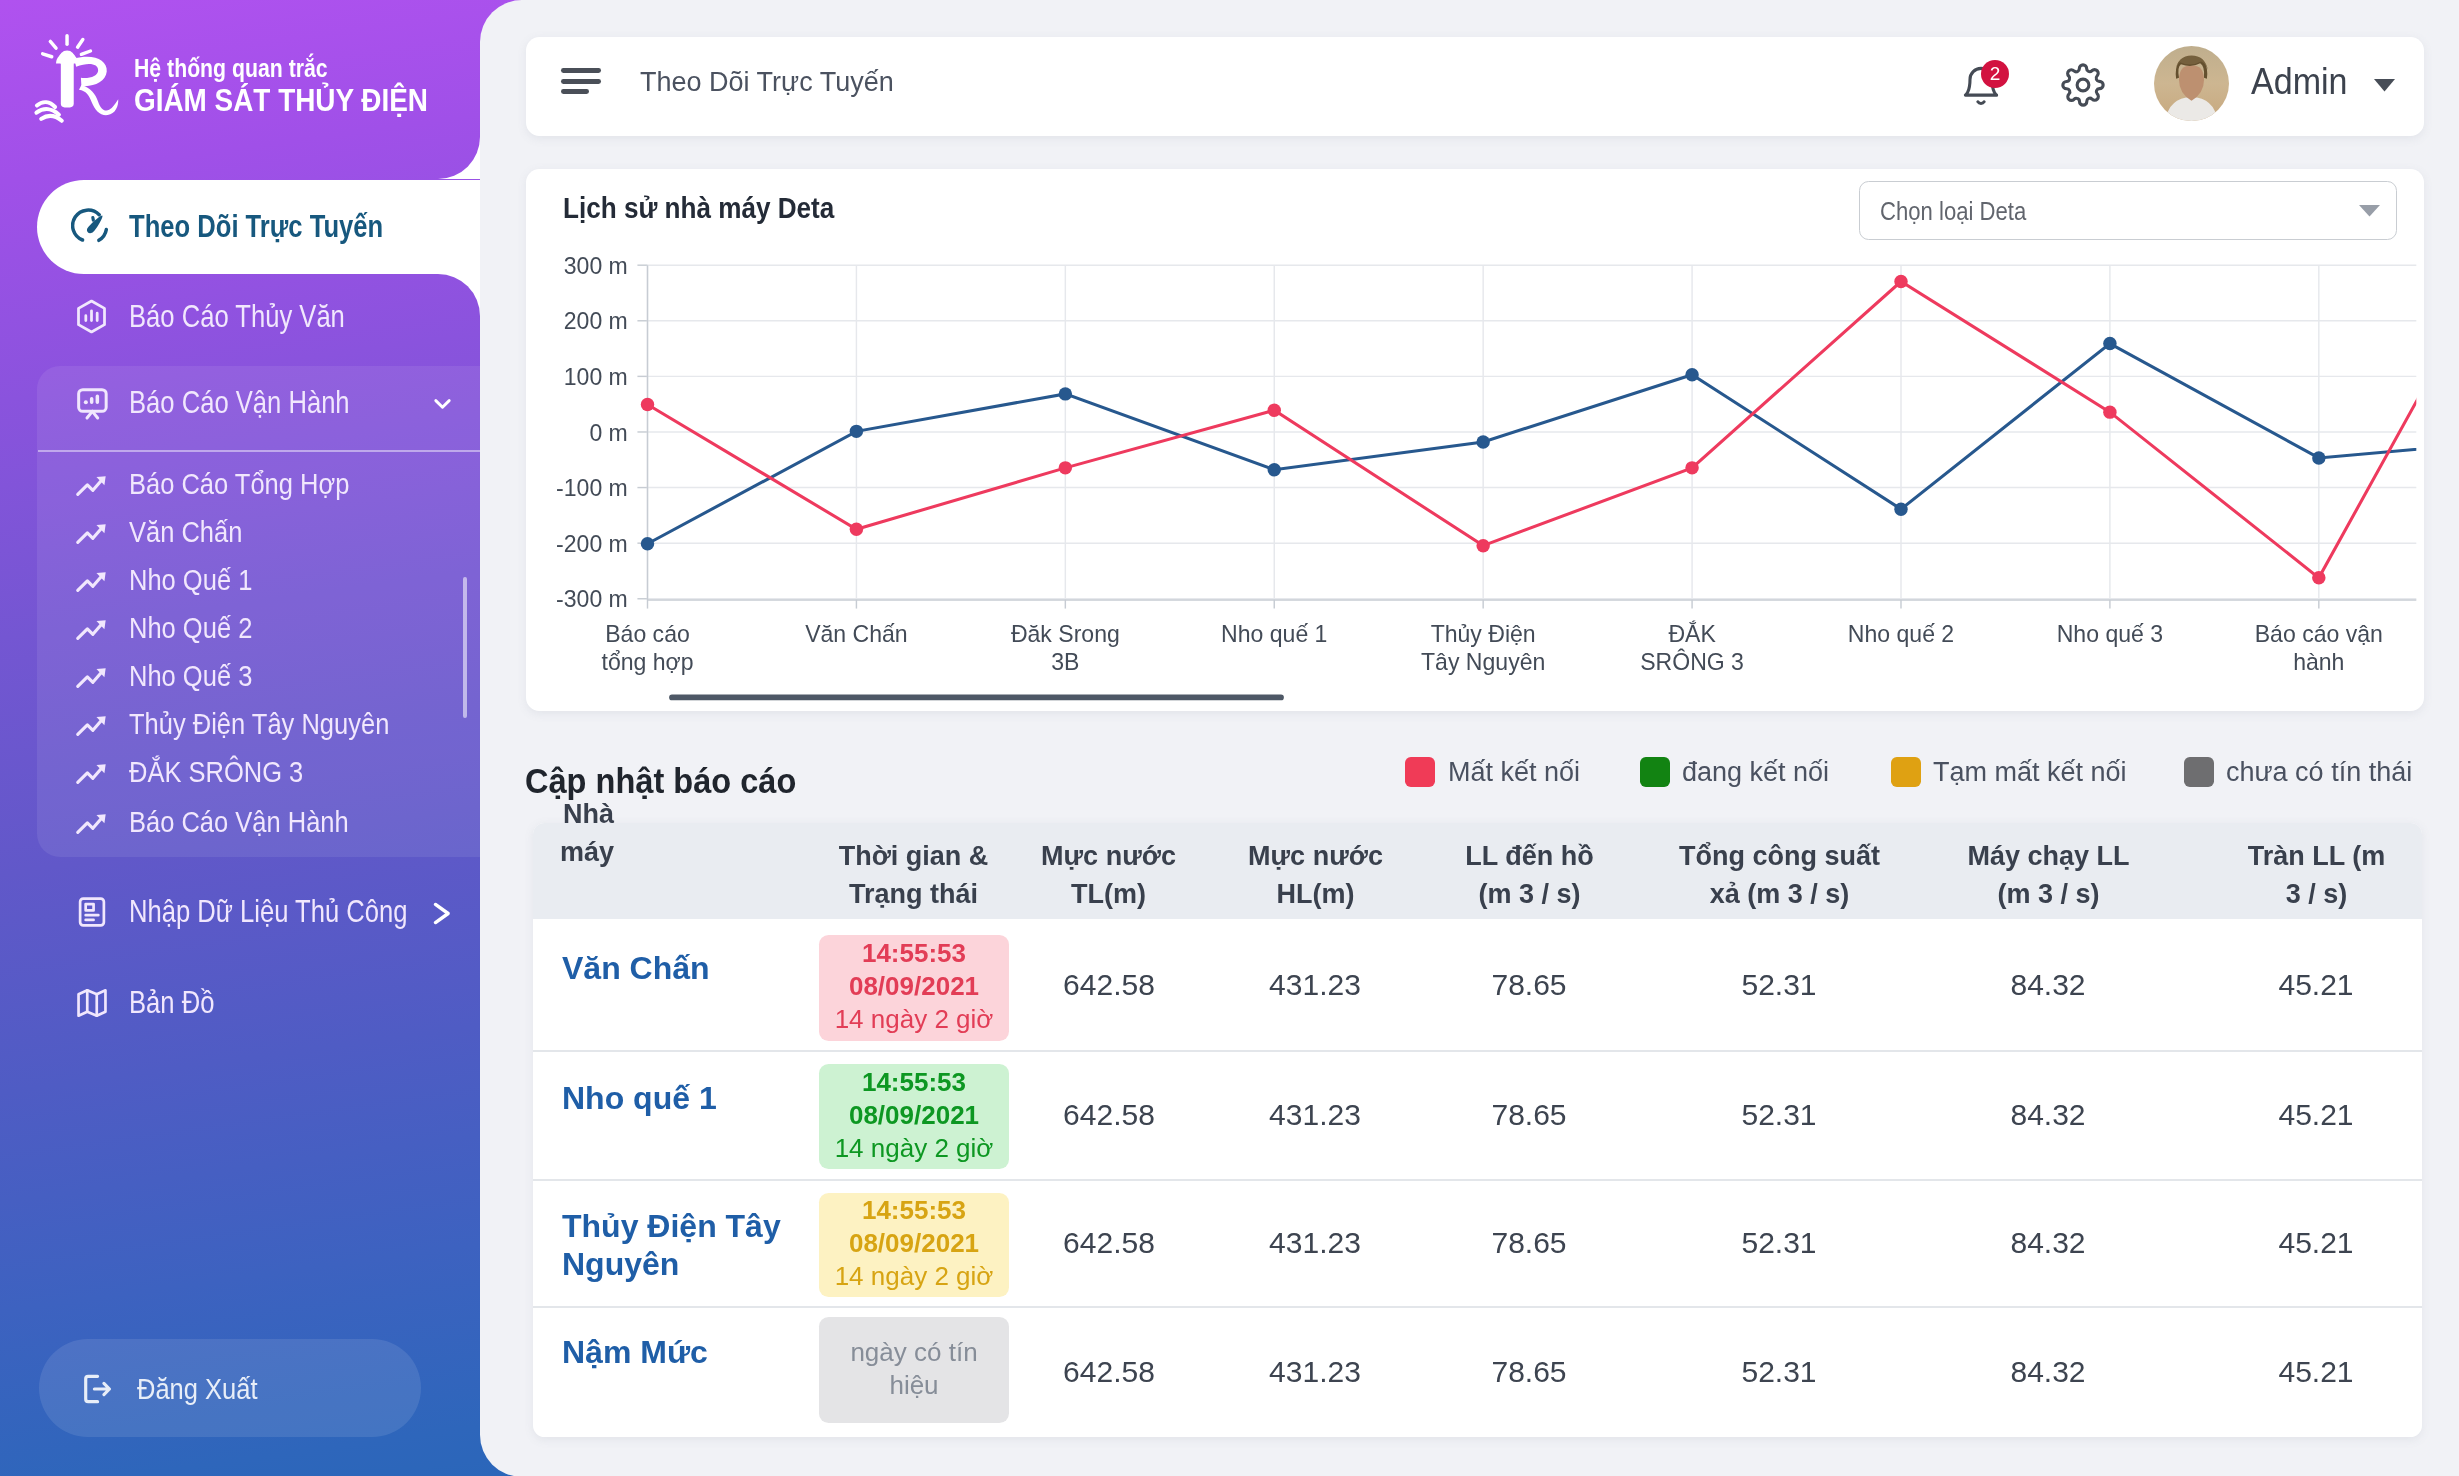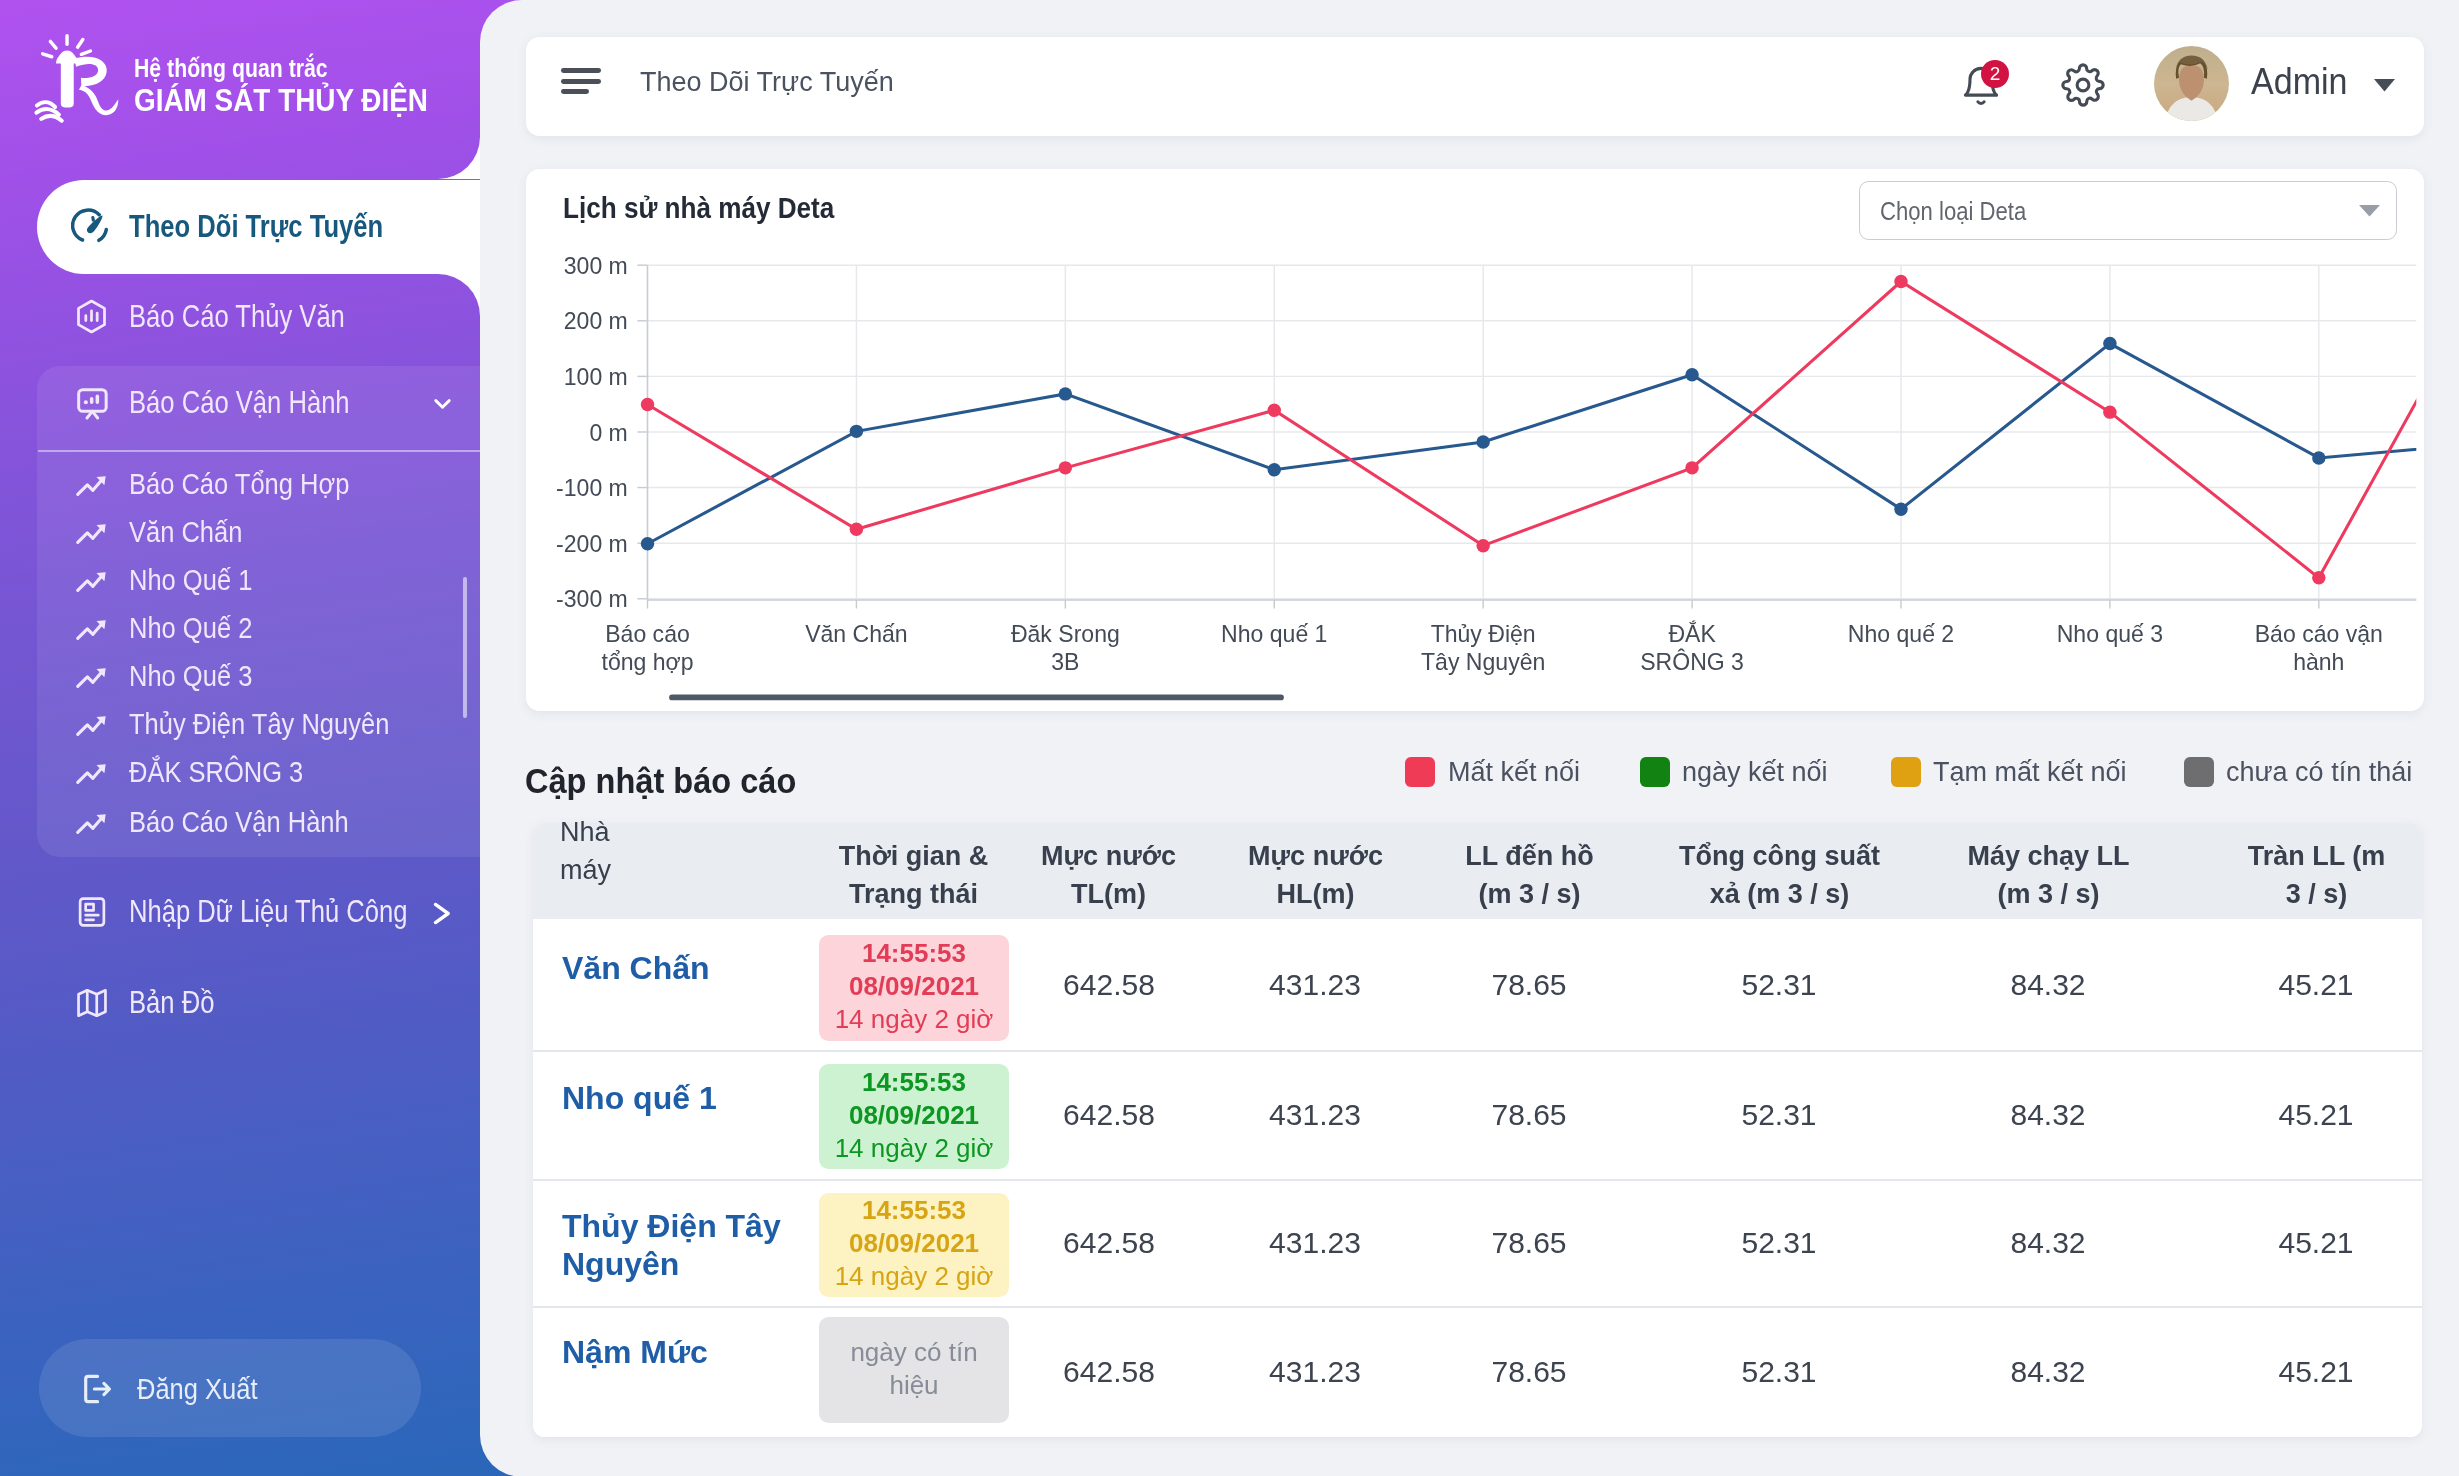--- a/index.html
+++ b/index.html
@@ -284,29 +284,29 @@
     <circle cx="1431.5" cy="117" r="7" fill="#ee3a5e"></circle>
     <circle cx="1649" cy="253" r="7" fill="#ee3a5e"></circle>
     <circle cx="1866.5" cy="425.5" r="7" fill="#ee3a5e"></circle>
     <rect x="149" y="547" width="640" height="6" rx="3" fill="#4e5866"></rect>
   </svg>
 
 <div class="abs" style="left:525px; top:761px; font-size:35px; font-weight:700; color:#20252d; transform:scaleX(0.93); transform-origin:left center;">Cập nhật báo cáo</div>
 <div class="abs" style="left:1405px; top:757px; width:30px; height:30px; border-radius:5.8px; background:#f03b57;"></div>
 <div class="abs" style="left:1448px; top:757px; font-size:27px; color:#4a5160;">Mất kết nối</div>
 <div class="abs" style="left:1640px; top:757px; width:30px; height:30px; border-radius:5.8px; background:#128312;"></div>
-<div class="abs" style="left:1682px; top:757px; font-size:27px; color:#4a5160;">ngày kết nối</div>
+<div class="abs" style="left:1682px; top:757px; font-size:27px; color:#4a5160;">đang kết nối</div>
 <div class="abs" style="left:1891px; top:757px; width:30px; height:30px; border-radius:5.8px; background:#dfa112;"></div>
 <div class="abs" style="left:1933px; top:757px; font-size:27px; color:#4a5160;">Tạm mất kết nối</div>
 <div class="abs" style="left:2184px; top:757px; width:30px; height:30px; border-radius:5.8px; background:#6e6e70;"></div>
 <div class="abs" style="left:2226px; top:757px; font-size:27px; color:#4a5160;">chưa có tín thái</div>
 
 <div class="abs card" style="left:533px; top:823px; width:1889px; height:614px; border-radius:11.5px;"></div>
 <div class="abs" style="left:533px; top:823px; width:1889px; height:96px; background:#e9ecf1; border-radius:11.5px 11.5px 0 0;"></div>
-<div class="abs" style="left:560px; top:813px; font-size:27px; font-weight:400; color:#39404d; line-height:38px;">Nhà<br>máy</div>
+<div class="abs" style="left:560px; top:795px; font-size:27px; font-weight:700; color:#39404d; line-height:38px;text-align:right;">Nhà<br>máy</div>
 <div class="abs" style="left:702px; top:837px; width:423px; text-align:center; font-size:27px; font-weight:600; color:#39404d; line-height:38px;">Thời gian &amp;<br>Trạng thái</div>
 <div class="abs" style="left:897px; top:837px; width:423px; text-align:center; font-size:27px; font-weight:600; color:#39404d; line-height:38px;">Mực nước<br>TL(m)</div>
 <div class="abs" style="left:1104px; top:837px; width:423px; text-align:center; font-size:27px; font-weight:600; color:#39404d; line-height:38px;">Mực nước<br>HL(m)</div>
 <div class="abs" style="left:1318px; top:837px; width:423px; text-align:center; font-size:27px; font-weight:600; color:#39404d; line-height:38px;">LL đến hồ<br>(m 3 / s)</div>
 <div class="abs" style="left:1568px; top:837px; width:423px; text-align:center; font-size:27px; font-weight:600; color:#39404d; line-height:38px;">Tổng công suất<br>xả (m 3 / s)</div>
 <div class="abs" style="left:1837px; top:837px; width:423px; text-align:center; font-size:27px; font-weight:600; color:#39404d; line-height:38px;">Máy chạy LL<br>(m 3 / s)</div>
 <div class="abs" style="left:2105px; top:837px; width:423px; text-align:center; font-size:27px; font-weight:600; color:#39404d; line-height:38px;">Tràn LL (m<br>3 / s)</div>
 <div class="abs" style="left:533px; top:1050px; width:1889px; height:1.9px; background:#e3e6ea;"></div>
 <div class="abs" style="left:533px; top:1179px; width:1889px; height:1.9px; background:#e3e6ea;"></div>
 <div class="abs" style="left:533px; top:1306px; width:1889px; height:1.9px; background:#e3e6ea;"></div>

